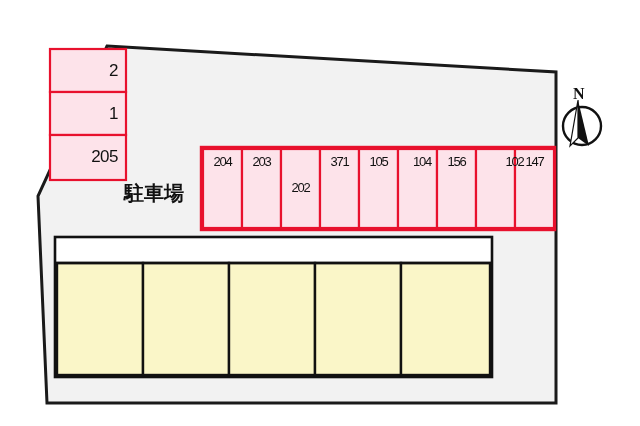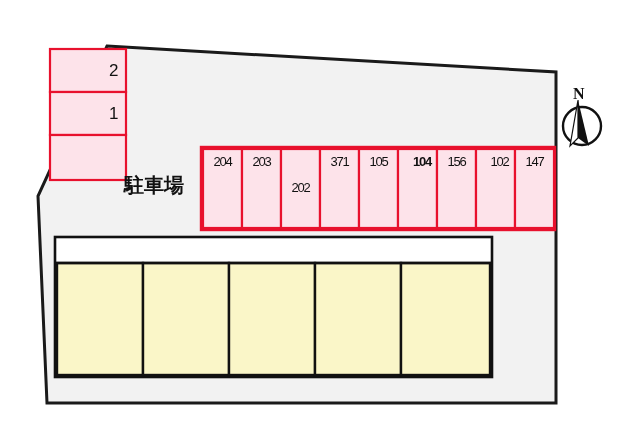--- a/index.html
+++ b/index.html
@@ -42,20 +42,21 @@
     font-size: 17px;
     font-weight: 500;
     letter-spacing: -0.5px;
     text-align: right;
   }
   .lot-label {
     font-size: 20px;
     font-weight: 700;
     letter-spacing: 0px;
     font-family: "DejaVu Sans", "Liberation Sans", sans-serif;
+    margin-top: 8px;
   }
   .compass-n {
     font-size: 16px;
     font-weight: 700;
     font-family: "Liberation Serif", "DejaVu Serif", serif;
   }
 </style>
 </head>
 <body>
 
@@ -105,28 +106,29 @@
 
     <g>
       <circle cx="582" cy="126" r="19" fill="#ffffff" stroke="#111111" stroke-width="2.4"></circle>
       <polygon points="578,100 589,146 578,138" fill="#111111"></polygon>
       <polygon points="578,100 578,138 570,146" fill="#ffffff" stroke="#111111" stroke-width="1.2"></polygon>
     </g>
   </svg>
 
   <div class="lbl side-label" style="left:56px; top:61px; width:62px;">2</div>
   <div class="lbl side-label" style="left:56px; top:104px; width:62px;">1</div>
+  <div class="lbl side-label" style="left:56px; top:147px; width:62px;">205</div>
 
   <div class="lbl lot-label" style="left:124px; top:172px;">駐車場</div>
 
   <div class="lbl stall-label" style="left:203px; top:154px; width:39px;">204</div>
   <div class="lbl stall-label" style="left:242px; top:154px; width:39px;">203</div>
   <div class="lbl stall-label" style="left:281px; top:154px; width:39px;margin-top:26px;">202</div>
   <div class="lbl stall-label" style="left:320px; top:154px; width:39px;">371</div>
   <div class="lbl stall-label" style="left:359px; top:154px; width:39px;">105</div>
-  <div class="lbl stall-label" style="left:398px; top:154px; width:48px;font-weight:bold;">104</div>
+  <div class="lbl stall-label" style="left:398px; top:154px; width:48px;">104</div>
   <div class="lbl stall-label" style="left:437px; top:154px; width:39px;">156</div>
-  <div class="lbl stall-label" style="left:476px; top:154px; width:47px;">102</div>
+  <div class="lbl stall-label" style="left:491px; top:154px; width:47px;">102</div>
   <div class="lbl stall-label" style="left:515px; top:154px; width:39px;">147</div>
 
   <div class="lbl compass-n" style="left:573px; top:85px;">N</div>
 
 </div>
 
 </body></html>

